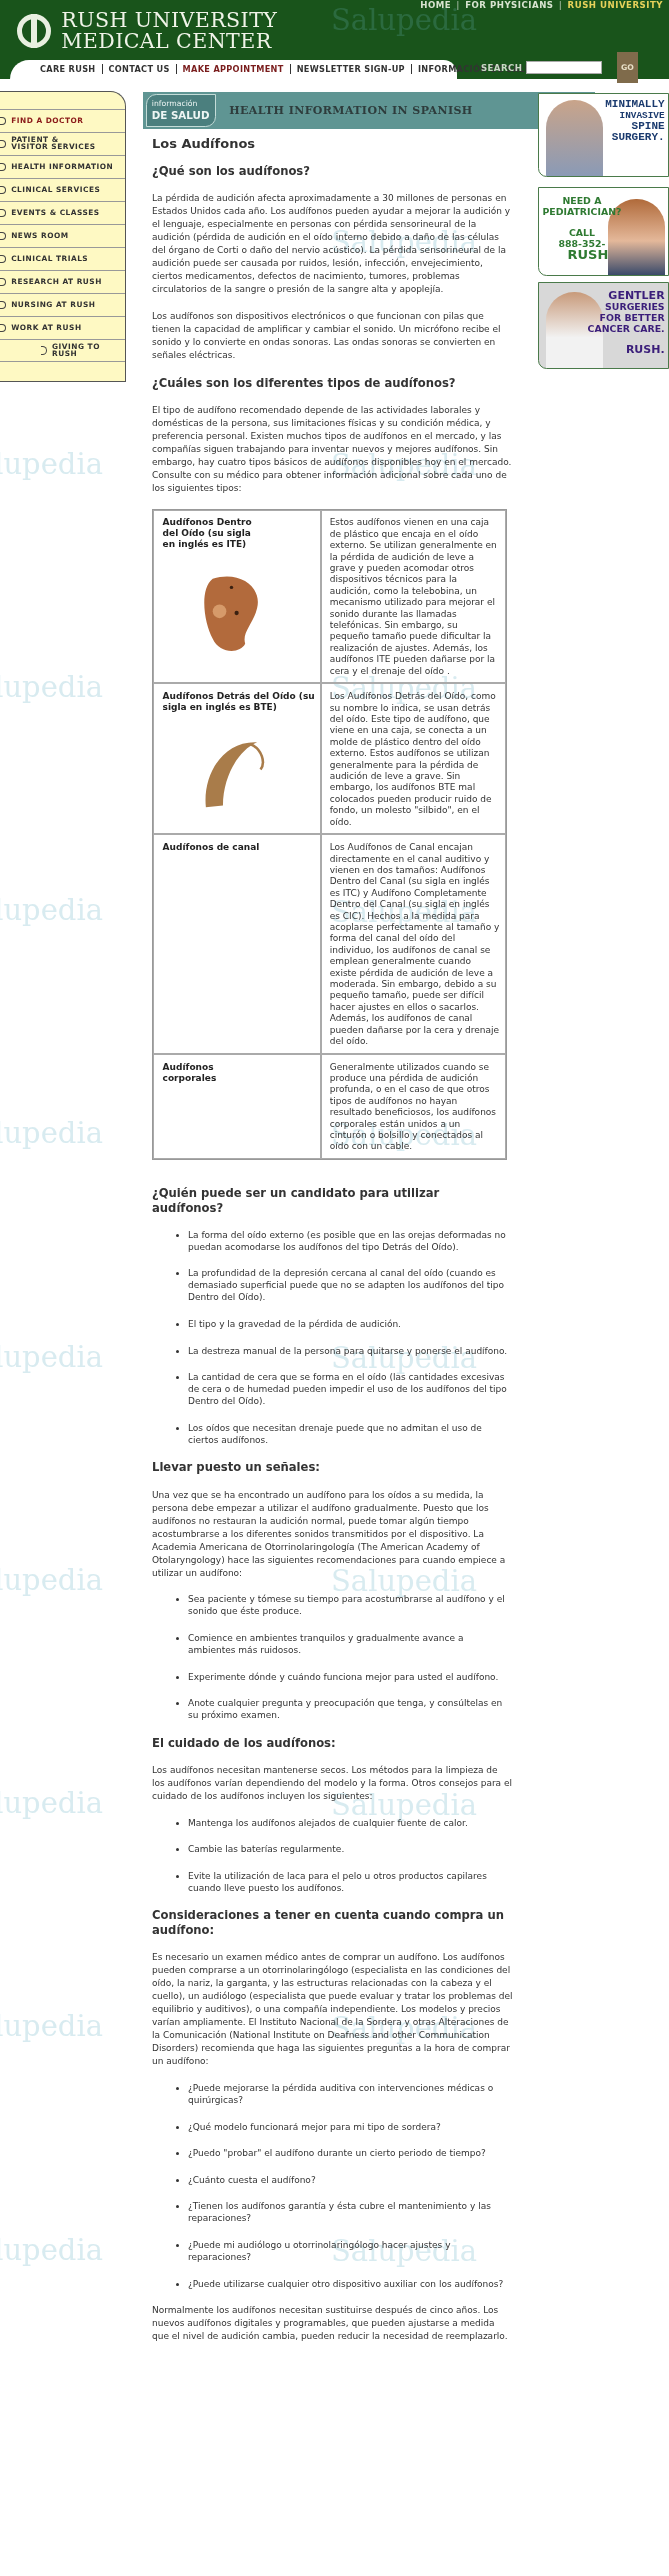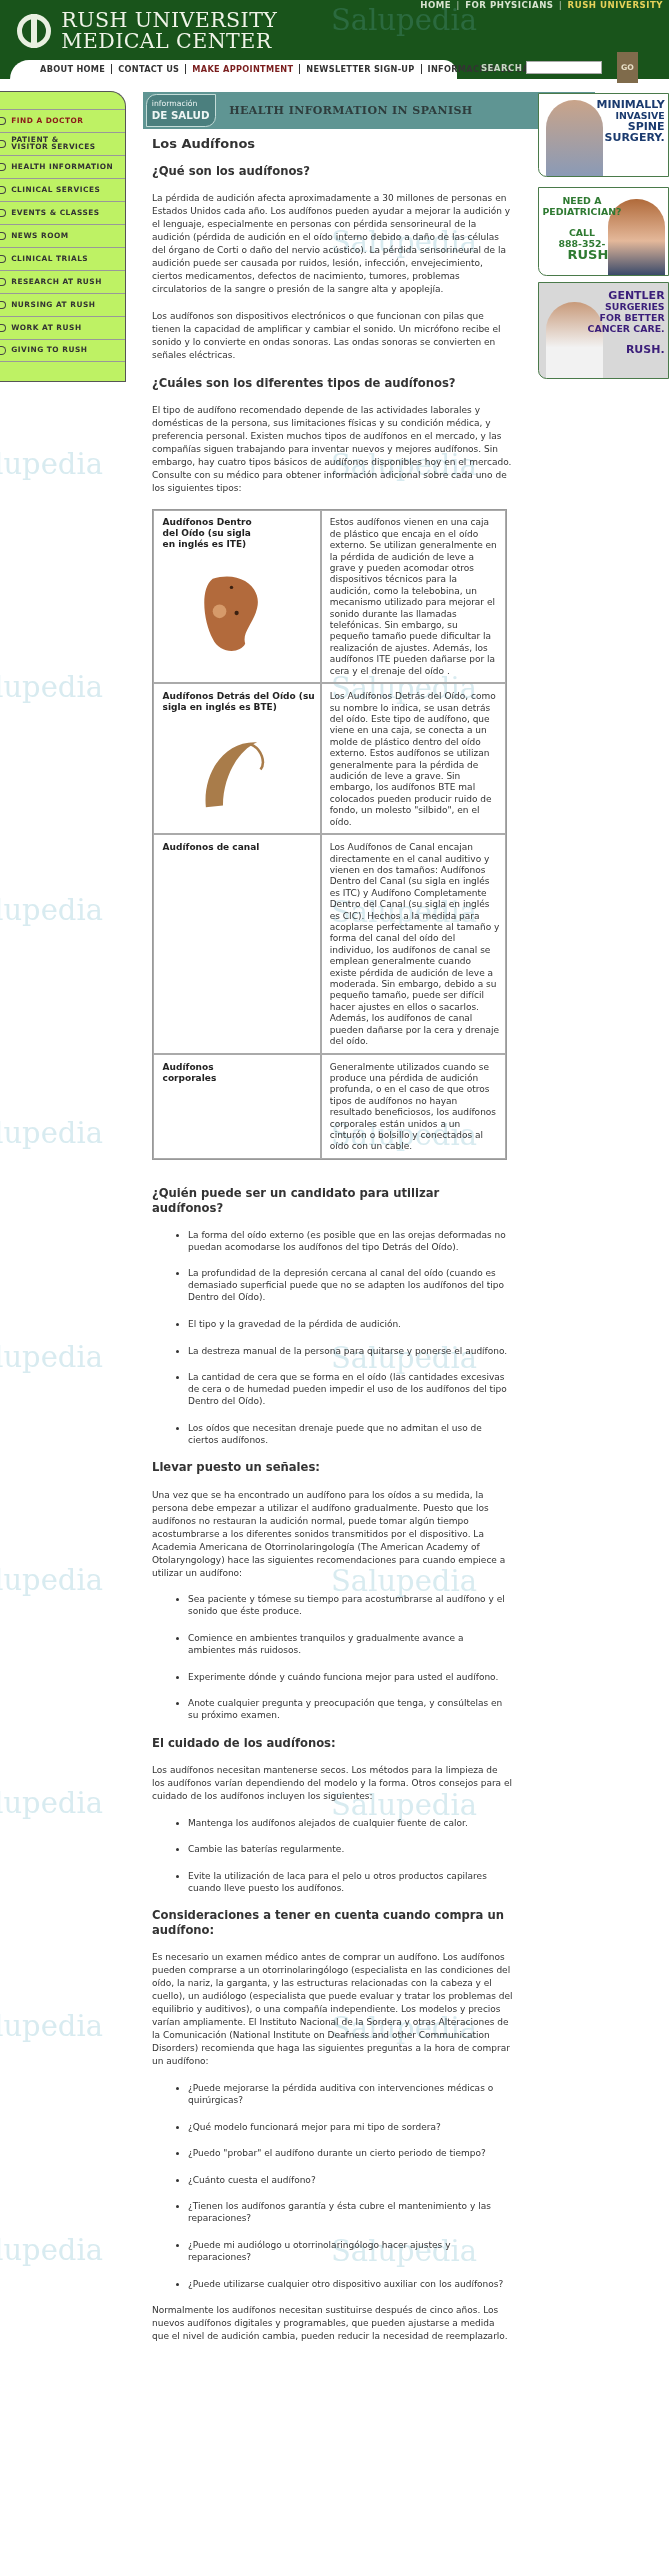--- a/index.html
+++ b/index.html
@@ -21,23 +21,23 @@
   .mainnav { position: absolute; left: 34px; top: 64px; display: flex; font-size: 8.2px; font-weight: bold; color: #333; letter-spacing: 0.3px; z-index: 3; }
   .mainnav .item { padding: 0 6px; border-right: 0.9px solid #333; }
   .mainnav .item:last-child { border-right: none; }
   .mainnav .red { color: #7a1d1d; }
   .search { position: absolute; left: 481px; top: 52px; display: flex; align-items: center; z-index: 3; }
   .search .label { font-size: 8.6px; font-weight: bold; color: #c8d8c4; letter-spacing: 0.4px; margin-right: 3.4px; }
   .search input { width: 76px; height: 13.7px; border: 0.9px solid #aaa; background: #fff; }
   .search .go { margin-left: 15.5px; width: 20.6px; height: 31px; background: #7f6b4b; color: #e8e0c8; font-size: 7.7px; font-weight: bold; display: flex; align-items: center; justify-content: center; }
 
   
-  .sidebar { position: absolute; left: 0; top: 91px; width: 126px; border: 0.9px solid #555; border-left: none; border-top-right-radius: 15.5px; padding-top: 17px; background: #bef264; }
+  .sidebar { position: absolute; left: 0; top: 91px; width: 126px; border: 0.9px solid #555; border-left: none; border-top-right-radius: 15.5px; padding-top: 17px; background: #fef9c3; }
   .sidebar .item { display: flex; align-items: center; height: 23px; border-top: 0.9px solid #999; font-size: 7.4px; font-weight: bold; letter-spacing: 0.5px; color: #333; line-height: 6.9px; }
-  .sidebar .item:last-child { border-bottom: 0.9px solid #999; margin-bottom: 19px; }
+  .sidebar .item:last-child { border-bottom: 0.9px solid #999; margin-bottom: 19px; padding-left: 41px; }
   .sidebar .bullet { width: 6px; height: 8.6px; border: 0.9px solid #444; border-left: none; border-radius: 0 5.2px 5.2px 0; margin-right: 5.2px; }
   .sidebar .red { color: #8b1a1a; }
 
   
   .banner { position: absolute; left: 143px; top: 92px; width: 452px; height: 37px; background: #5f9593; display: flex; align-items: center; }
   .banner .badge { width: 70px; height: 33px; margin-left: 2.6px; background: #4b7f7e; border: 0.9px solid #c4dcd8; border-radius: 10.3px 0 10.3px 0; color: #eef6f4; display: flex; flex-direction: column; justify-content: center; padding-left: 5.2px; }
   .banner .badge .small { font-size: 7.7px; line-height: 8.6px; }
   .banner .badge .big { font-size: 10.3px; font-weight: bold; line-height: 12px; }
   .banner .title { margin-left: 13.7px; font-family: "DejaVu Serif", serif; font-weight: bold; font-size: 11px; color: #2e3c3c; letter-spacing: 0.4px; }
 
@@ -49,23 +49,23 @@
   .content ul { margin: 0 0 10.3px 36px; list-style: disc; }
   .content li { margin-bottom: 14.6px; line-height: 12px; }
   table.types { width: 355px; border-collapse: separate; border-spacing: 0; border: 1.7px solid #999; margin: 3.4px 0 26px 0; }
   table.types td { border: 0.9px solid #aaa; vertical-align: top; padding: 6.9px 5.2px 5.2px 8.6px; }
   table.types td.name { width: 168px; font-weight: bold; line-height: 11px; color: #222; }
   table.types td.desc { line-height: 11.4px; padding-left: 7.7px; }
   .device { width: 69px; height: 82px; margin: 22px 0 0 34px; }
 
   
   .ad { position: absolute; left: 538px; width: 131px; border: 0.9px solid #4a7a4a; border-radius: 0 0 0 8.6px; overflow: hidden; }
-  .ad1 { top: 93px; height: 84px; background: #fff; }
+  .ad1 { top: 93px; height: 84px; background: #fff; font-family: Liberation Mono, monospace; }
   .ad2 { top: 187px; height: 89px; background: #fff; }
-  .ad3 { top: 282px; height: 97px; background: #d8d8d8; }
+  .ad3 { top: 282px; height: 87px; background: #d8d8d8; }
   .ad .person { position: absolute; bottom: 0; width: 57px; height: 76px; border-radius: 28px 28px 0 0; }
   .ad .txt { position: absolute; font-weight: bold; text-align: right; line-height: 11px; }
   .ad1 .txt { right: 3.4px; top: 5.2px; color: #1a3a6e; font-size: 9.4px; }
   .ad1 .txt .l1 { font-size: 11px; }
   .ad2 .txt { left: 3.4px; top: 6.9px; color: #2f7a32; font-size: 9.4px; text-align: center; }
   .ad2 .txt .rush { font-size: 13px; padding-left: 12px; }
   .ad3 .txt { right: 3.4px; top: 6.9px; color: #3b1e7a; font-size: 9.4px; }
 
   
   .wm { position: absolute; font-family: "DejaVu Serif", serif; font-size: 29px; color: #b9dbe4; opacity: 0.55; pointer-events: none; }
@@ -84,21 +84,21 @@
   </div>
   <div class="watermark-hdr">Salupedia</div>
   <div class="topnav">
     <span>HOME</span>
     <span class="sep">|</span>
     <span>FOR PHYSICIANS</span>
     <span class="sep">|</span>
     <span class="active">RUSH UNIVERSITY</span>
   </div>
   <div class="mainnav">
-    <span class="item">ABOUT HOME</span>
+    <span class="item">CARE RUSH</span>
     <span class="item">CONTACT US</span>
     <span class="item red">MAKE APPOINTMENT</span>
     <span class="item">NEWSLETTER SIGN-UP</span>
     <span class="item">INFORMACIÓN DE SALUD</span>
   </div>
   <div class="search">
     <span class="label">SEARCH</span>
     <input type="text" value="" style="">
     <div class="go">GO</div>
   </div>

